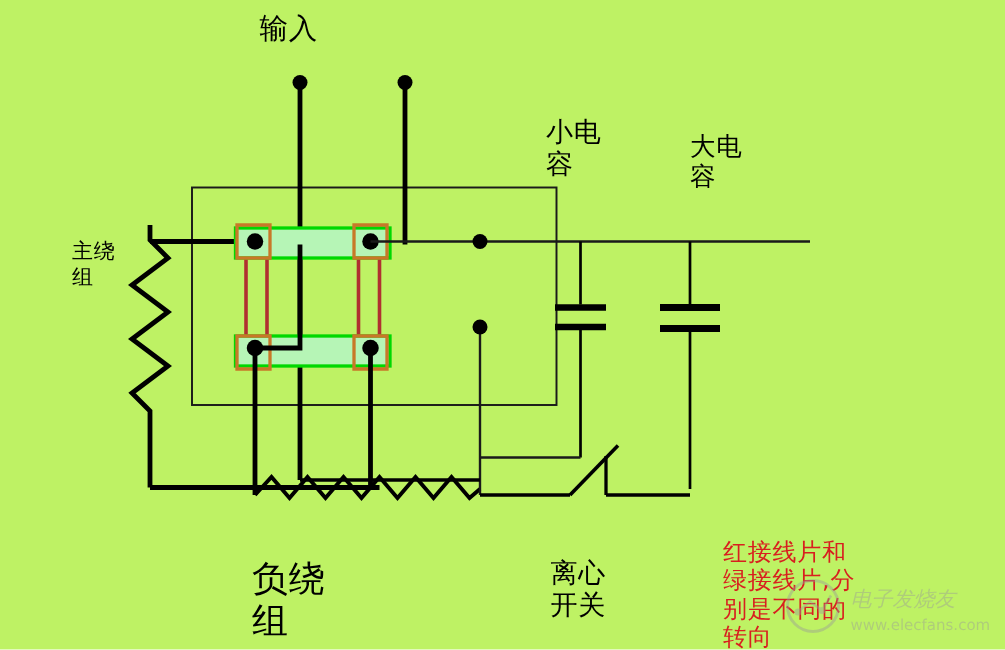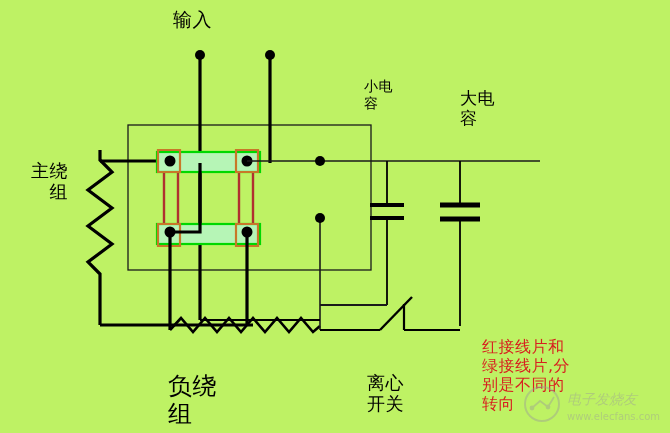--- a/index.html
+++ b/index.html
@@ -27,24 +27,25 @@
   .lbl {
     position: absolute;
     font-family: "DejaVu Sans", sans-serif;
     color: #000000;
     line-height: 1.18;
     white-space: pre;
     letter-spacing: 0.5px;
   }
   .lbl-red {
     color: #d81f1f;
+    margin-top: 21px;
   }
   #label-input      { left: 173px; top: 8px;   font-size: 19px; }
-  #label-main-wind  { left: 31px;  top: 160px; font-size: 18px; text-align: right; }
-  #label-small-cap  { left: 364px; top: 78px;  font-size: 14px; }
+  #label-main-wind  { left: 48px;  top: 160px; font-size: 14px; }
+  #label-small-cap  { left: 364px; top: 78px;  font-size: 18px; }
   #label-large-cap  { left: 432px; top: 88px;  font-size: 17px; margin-left: 28px; }
   #label-aux-wind   { left: 168px; top: 372px; font-size: 24px; }
   #label-centri-sw  { left: 367px; top: 372px; font-size: 18px; }
   #label-note       { left: 482px; top: 338px; font-size: 16px; }
   #watermark {
     position: absolute;
     left: 520px;
     top: 382px;
     width: 150px;
     height: 48px;

